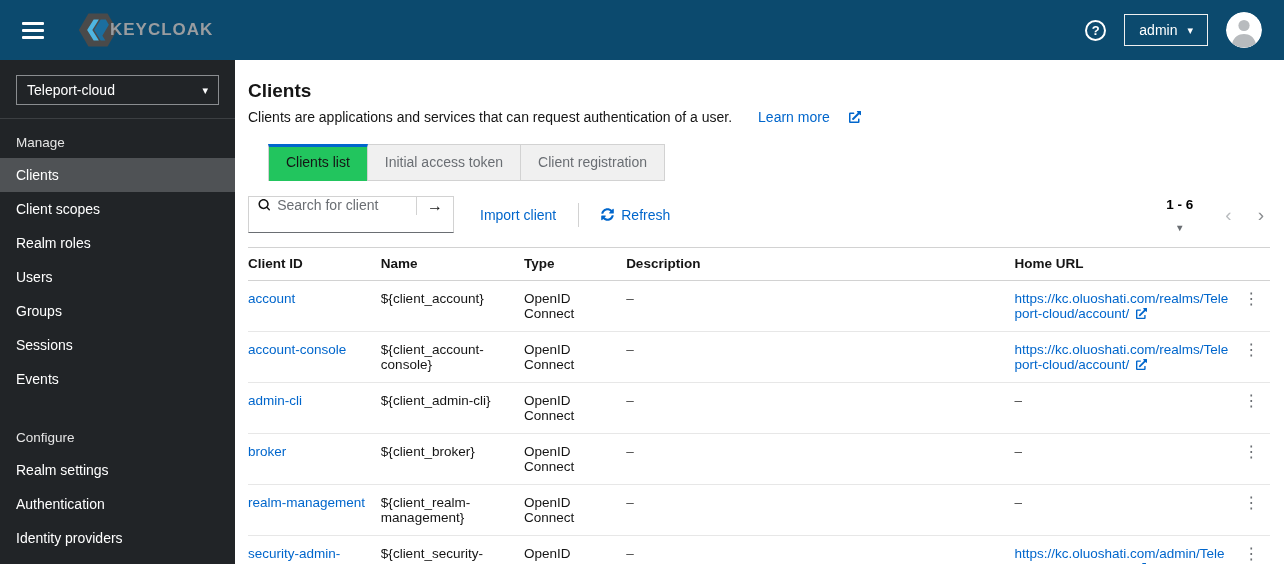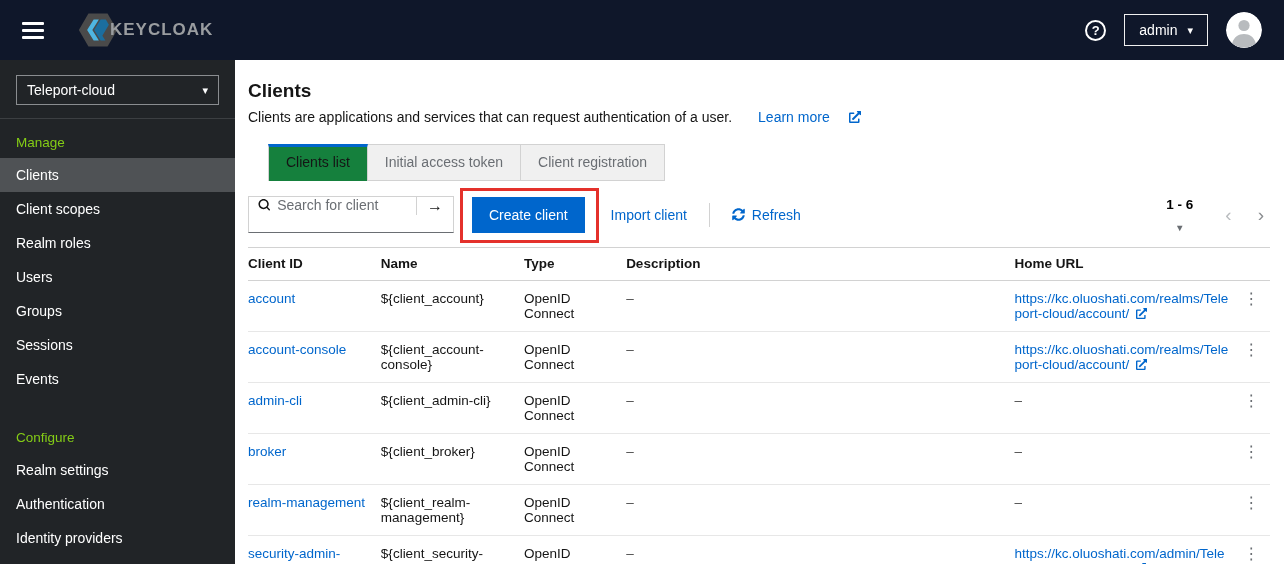--- a/index.html
+++ b/index.html
@@ -1,21 +1,21 @@
 <!DOCTYPE html>
 <html><head>
 <meta charset="utf-8">
 <style>
   * { margin:0; padding:0; box-sizing:border-box; }
   html,body { width:1284px; height:564px; overflow:hidden; background:#fff;
     font-family:"Liberation Sans", sans-serif; -webkit-font-smoothing:antialiased; }
   .app { width:1284px; height:564px; display:flex; flex-direction:column; }
 
   
-  .topbar { height:60px; background:#0f172a; display:flex; align-items:center; flex:0 0 60px; padding:0 22px; }
+  .topbar { height:60px; background:#0c4a6e; display:flex; align-items:center; flex:0 0 60px; padding:0 22px; }
   .hamburger { width:22px; display:flex; flex-direction:column; gap:4px; cursor:pointer; background:none; border:none; margin-right:34px; }
   .hamburger span { display:block; height:3px; background:#fff; border-radius:1px; }
   .brand { display:flex; align-items:center; }
   .brand-text { color:#9a9da0; font-weight:bold; font-size:17px; letter-spacing:1px; margin-left:-8px; }
   .topbar-right { margin-left:auto; display:flex; align-items:center; gap:18px; }
   .help-icon { width:21px; height:21px; border:2px solid #fff; border-radius:50%; color:#fff;
     font-size:13px; font-weight:bold; display:flex; align-items:center; justify-content:center; cursor:pointer; }
   .user-dropdown { border:1px solid #f0f0f0; color:#fff; font-size:14px; padding:7px 14px;
     display:flex; align-items:center; gap:10px; cursor:pointer; background:transparent; }
   .user-dropdown .caret { font-size:11px; color:#fff; }
@@ -23,36 +23,36 @@
 
   
   .shell { flex:1; display:flex; min-height:0; }
 
   
   .sidebar { width:235px; flex:0 0 235px; background:#212427; color:#fff; overflow:hidden; }
   .realm-block { padding:15px 16px 13px; border-bottom:1px solid #3c3f42; }
   .realm-switcher { border:1px solid #8a8d90; padding:6px 10px; display:flex; align-items:center;
     justify-content:space-between; font-size:14px; color:#fff; cursor:pointer; background:transparent; width:100%; }
   .realm-switcher .caret { font-size:11px; }
-  .nav-section-label { padding:16px 16px 8px; font-size:13.5px; color:#84cc16; }
+  .nav-section-label { padding:16px 16px 8px; font-size:13.5px; color:#e5e5e5; }
   .nav-item { padding:9px 16px; font-size:14px; color:#fff; cursor:pointer; }
   .nav-item.selected { background:#4f5255; }
   .nav-section + .nav-section { margin-top:18px; }
 
   
   .main { flex:1; background:#fff; padding:20px 14px 0 13px; position:relative; min-width:0; }
   .page-title { font-size:19px; font-weight:600; color:#151515; }
   .subtitle-row { margin-top:7px; font-size:14px; color:#151515; display:flex; align-items:center; }
   .learn-more { color:#0066cc; text-decoration:none; margin-left:26px; display:inline-flex; align-items:center; gap:16px; cursor:pointer; }
 
   
   .tabs { display:flex; margin-top:19px; margin-left:20px; }
   .tab { font-size:14px; padding:9px 17px 10px; cursor:pointer; border:1px solid #d2d2d2; background:#f0f0f0; color:#6a6e73; }
   .tab + .tab { border-left:none; }
-  .tab.active { background:#15803d; color:#151515; border-top:3px solid #0066cc; border-bottom:none; padding-top:7px; }
+  .tab.active { background:#22c55e; color:#151515; border-top:3px solid #0066cc; border-bottom:none; padding-top:7px; }
 
   
   .toolbar { margin-top:15px; display:flex; align-items:center; }
   .search-group { display:flex; align-items:flex-start; border:1px solid #d2d2d2; border-bottom-color:#6a6e73; height:37px; }
   .search-input-wrap { display:flex; align-items:center; padding:0 9px; width:167px; }
   .search-input { border:none; outline:none; font-size:14px; width:100%; margin-left:7px; color:#151515; font-family:inherit; }
   .search-input::placeholder { color:#6a6e73; }
   .search-submit { width:37px; border:none; border-left:1px solid #d2d2d2; background:#fff; font-size:16px; color:#151515; cursor:pointer; }
   .create-wrap { position:relative; margin-left:18px; }
   .btn-primary { background:#0066cc; color:#fff; border:none; font-size:14px; padding:10px 17px; cursor:pointer; font-family:inherit; }
@@ -195,24 +195,20 @@
             <svg width="14" height="14" viewBox="0 0 512 512">
               <path fill="#151515" d="M505 442.7L405.3 343c28.4-34.9 45.5-79 45.5-127C450.8 96.5 354.3 0 235.4 0S20 96.5 20 215.9s96.5 215.9 215.4 215.9c48 0 92.2-17.1 127.1-45.5L462.2 486c6.2 6.2 16.4 6.2 22.6 0l20.2-20.2c6.2-6.3 6.2-16.9 0-23.1zM235.4 367.8c-83.9 0-151.9-68-151.9-151.9S151.5 64 235.4 64s151.9 68 151.9 151.9-68 151.9-151.9 151.9z"></path>
             </svg>
             <input class="search-input" type="text" value="" placeholder="Search for client" style="">
           </span>
           <button class="search-submit">
             <span>→</span>
           </button>
         </div>
 
-        <span class="create-wrap">
-          <button class="btn-primary">Create client</button>
-          <span class="annotation-box"></span>
-        </span>
 
         <a class="link-btn import-link">
           <span>Import client</span>
         </a>
 
         <span class="v-divider"></span>
 
         <a class="link-btn">
           <svg width="13" height="13" viewBox="0 0 512 512">
             <path fill="#0066cc" d="M370.72 133.28C339.458 104.008 298.888 87.962 255.848 88c-77.458.068-144.328 53.178-162.791 126.85-1.344 5.363-6.122 9.15-11.651 9.15H24.103c-7.498 0-13.194-6.807-11.807-14.176C33.933 94.924 134.813 8 256 8c66.448 0 126.791 26.136 171.315 68.685L463.03 40.97C478.149 25.851 504 36.559 504 57.941V192c0 13.255-10.745 24-24 24H345.941c-21.382 0-32.09-25.851-16.971-40.971l41.75-41.749zM32 296h134.059c21.382 0 32.09 25.851 16.971 40.971l-41.75 41.75c31.262 29.273 71.835 45.319 114.876 45.28 77.418-.07 144.315-53.144 162.787-126.849 1.344-5.363 6.122-9.15 11.651-9.15h57.304c7.498 0 13.194 6.807 11.807 14.176C478.067 417.076 377.187 504 256 504c-66.448 0-126.791-26.136-171.315-68.685L48.97 471.03C33.851 486.149 8 475.441 8 454.059V320c0-13.255 10.745-24 24-24z"></path>

